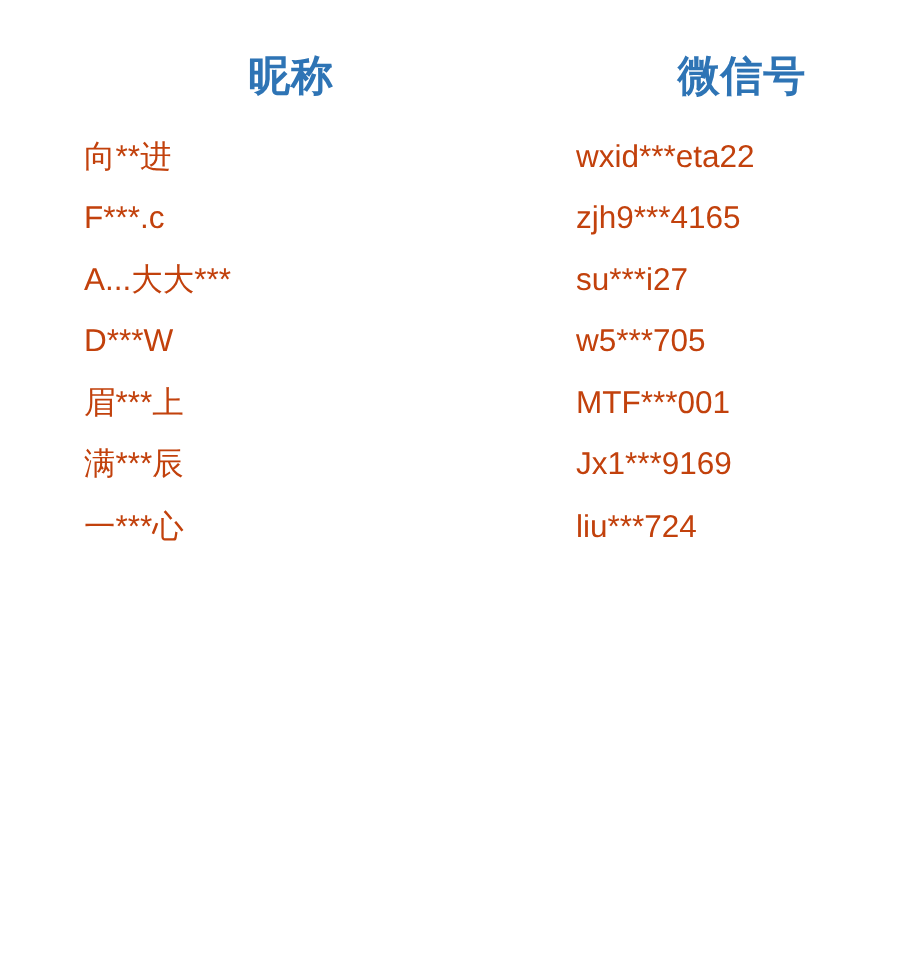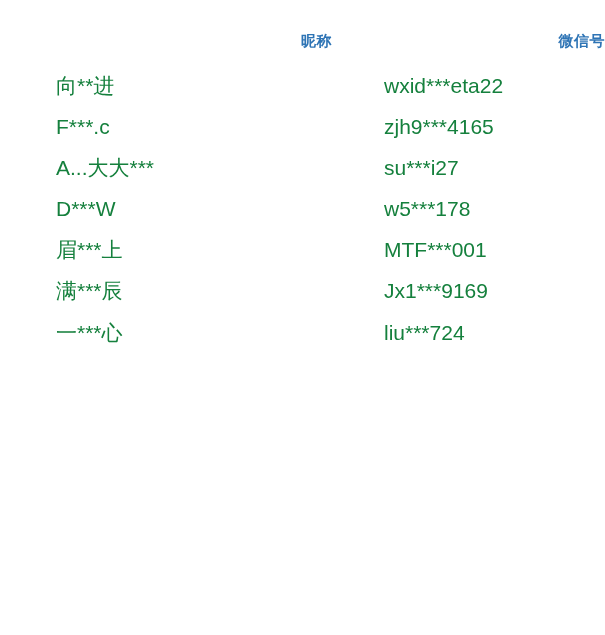--- a/index.html
+++ b/index.html
@@ -22,34 +22,34 @@
     padding: 24px 0 0 0;
   }
   table.data-table {
     width: 100%;
     border-collapse: collapse;
     table-layout: fixed;
   }
   table.data-table col.col-nick { width: 332px; }
   table.data-table col.col-wxid { width: 273px; }
   th.header-cell {
-    text-align: right;
-    font-size: 15px;
+    text-align: center;
+    font-size: 28px;
     font-weight: bold;
     color: #2e74b5;
     padding: 8px 0 14px 56px;
     white-space: nowrap;
     letter-spacing: 0.5px;
   }
   th.header-cell.wxid-col {
     padding-left: 52px;
   }
   td.data-cell {
     font-size: 21px;
-    color: #15803d;
+    color: #c2410c;
     padding: 9px 0 9px 56px;
     white-space: nowrap;
     line-height: 1.1;
   }
   td.data-cell.wxid-col {
     padding-left: 52px;
   }
 </style>
 </head>
 <body>
@@ -74,21 +74,21 @@
       <tr>
         <td class="data-cell nickname-col">F***.c</td>
         <td class="data-cell wxid-col">zjh9***4165</td>
       </tr>
       <tr>
         <td class="data-cell nickname-col">A...大大***</td>
         <td class="data-cell wxid-col">su***i27</td>
       </tr>
       <tr>
         <td class="data-cell nickname-col">D***W</td>
-        <td class="data-cell wxid-col"> w5***178</td>
+        <td class="data-cell wxid-col"> w5***705</td>
       </tr>
       <tr>
         <td class="data-cell nickname-col">眉***上</td>
         <td class="data-cell wxid-col">MTF***001</td>
       </tr>
       <tr>
         <td class="data-cell nickname-col">满***辰</td>
         <td class="data-cell wxid-col">Jx1***9169</td>
       </tr>
       <tr>

